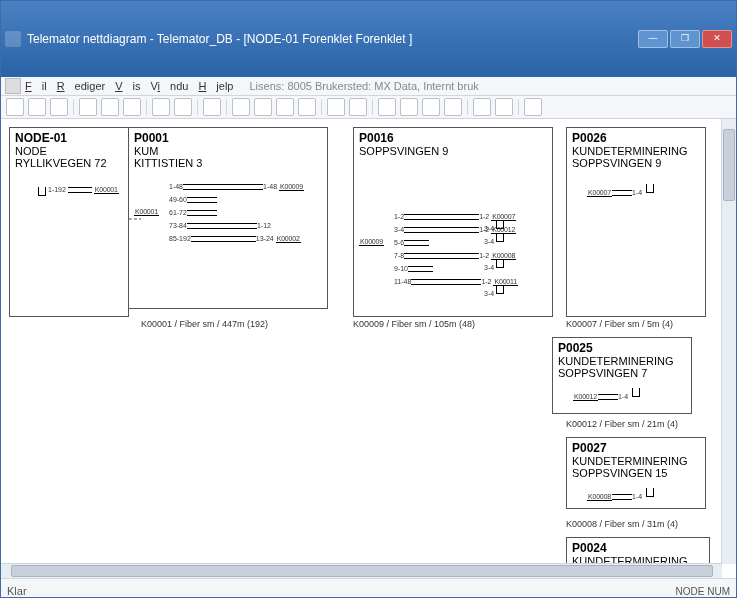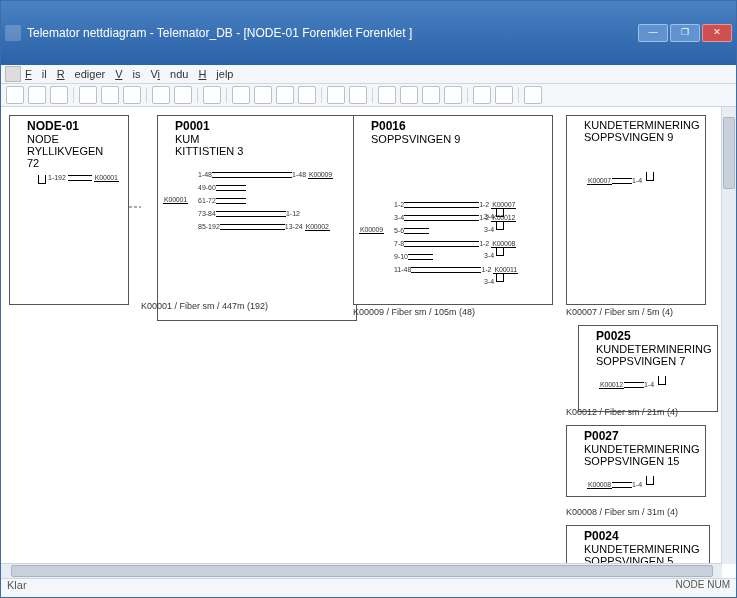--- a/index.html
+++ b/index.html
@@ -1,37 +1,37 @@
 <!DOCTYPE html>
 <html><head>
 <meta charset="utf-8">
 <style>
 html,body{margin:0;padding:0;font-family:"Segoe UI",Tahoma,sans-serif;font-size:11px;background:#e8edf3;height:100%;width:737px;overflow:hidden}
 .window{width:737px;height:598px;background:#fff;display:flex;flex-direction:column;border:1px solid #3c6ea5;box-sizing:border-box}
-.titlebar{height:40px;background:linear-gradient(#4a81c4,#2a62a7);display:flex;align-items:center;color:#fff;font-size:12px;padding:12px 4px}
+.titlebar{height:40px;background:linear-gradient(#4a81c4,#2a62a7);display:flex;align-items:center;color:#fff;font-size:12px;padding:18px 4px}
 .titlebar .icon{width:16px;height:16px;background:#fff3;border-radius:2px;margin-right:6px}
 .titlebar .btns{margin-left:auto;display:flex}
 .titlebar .btn{width:28px;height:16px;margin-left:2px;border:1px solid #fff6;border-radius:2px;background:#6094d0;color:#fff;font-size:9px;line-height:14px;text-align:center}
 .titlebar .btn.close{background:#d05050}
 .menubar{height:18px;background:#f4f6f9;border-bottom:1px solid #cfd6dd;display:flex;align-items:center;padding:0 4px;font-size:11px;color:#333}
 .menubar span{margin-right:10px}
 .menubar .u{text-decoration:underline}
 .menubar .lisens{color:#888;margin-left:6px}
 .toolbar{height:22px;background:#f4f6f9;border-bottom:1px solid #cfd6dd;display:flex;align-items:center;padding:0 3px}
 .tbicon{width:16px;height:16px;margin:0 2px;border:1px solid #b8c0c8;border-radius:2px;background:#fff}
 .tbicon.sep{width:0;border:none;border-left:1px solid #cfd6dd;height:16px;margin:0 3px}
 .canvas-wrap{flex:1;position:relative;overflow:hidden;background:#fff}
 .canvas{position:absolute;inset:0 14px 14px 0;background:#fff;overflow:hidden}
 .vscroll{position:absolute;top:0;right:0;bottom:14px;width:14px;background:#e8edf3;border-left:1px solid #cfd6dd}
 .vscroll .thumb{position:absolute;left:1px;right:1px;top:10px;height:70px;background:#c7d0db;border:1px solid #a8b4c2;border-radius:2px}
 .hscroll{position:absolute;left:0;right:14px;bottom:0;height:14px;background:#e8edf3;border-top:1px solid #cfd6dd}
 .hscroll .thumb{position:absolute;top:1px;bottom:1px;left:10px;width:700px;background:#c7d0db;border:1px solid #a8b4c2;border-radius:2px}
-.statusbar{height:18px;background:#f4f6f9;border-top:1px solid #cfd6dd;display:flex;align-items:flex-start;padding:0 6px;color:#555}
+.statusbar{height:18px;background:#f4f6f9;border-top:1px solid #cfd6dd;display:flex;align-items:flex-end;padding:0 6px;color:#555}
 .statusbar .right{margin-left:auto;font-size:10px}
-.node{position:absolute;border:1px solid #555;background:#fff;box-sizing:border-box;padding:3px 17px}
+.node{position:absolute;border:1px solid #555;background:#fff;box-sizing:border-box;padding:3px 5px}
 .node .id{font-weight:bold;font-size:12px}
 .node .type,.node .addr{font-size:11px}
 .caption{position:absolute;font-size:9px;color:#333}
 .fiber-line{position:absolute;font-size:7px;color:#333;white-space:nowrap}
 .fiber-line .bar{border-top:1px solid #000;border-bottom:1px solid #000;height:4px;display:inline-block;vertical-align:middle}
 .cable-label{font-size:7px;border-bottom:1px solid #000;padding:0 1px;display:inline-block;letter-spacing:-0.2px}
 .term{position:absolute;width:6px;height:8px;border:1px solid #000;border-top:none}
 svg.wires{position:absolute;inset:0;pointer-events:none}
 svg.wires path{stroke:#555;stroke-width:1;fill:none}
 svg.wires path.dash{stroke-dasharray:3 2}
@@ -50,20 +50,21 @@
       <div class="btn close">✕</div>
     </div>
   </div>
   <div class="menubar">
     <span style="width:14px;height:14px;background:#ddd;border:1px solid #bbb;margin-right:4px;display:inline-block"></span>
     <span><span class="u">F</span>il</span>
     <span><span class="u">R</span>ediger</span>
     <span><span class="u">V</span>is</span>
     <span>V<span class="u">i</span>ndu</span>
     <span><span class="u">H</span>jelp</span>
+    <span class="lisens">Lisens: 8005 Brukersted: MX Data, Internt bruk</span>
   </div>
   <div class="toolbar">
     <div class="tbicon"></div>
     <div class="tbicon"></div>
     <div class="tbicon"></div>
     <div class="tbicon sep"></div>
     <div class="tbicon"></div>
     <div class="tbicon"></div>
     <div class="tbicon"></div>
     <div class="tbicon sep"></div>
@@ -99,58 +100,59 @@
         <div class="type">NODE</div>
         <div class="addr">RYLLIKVEGEN 72</div>
         <div class="fiber-line" style="left:38px;top:58px">
           <span class="term" style="left:-10px;top:1px"></span>
           <span class="tiny">1-192</span>
           <span class="bar" style="width:24px"></span>
           <span class="cable-label">K00001</span>
         </div>
       </div>
 
-      <div class="node" style="left:156px;top:8px;width:200px;height:206px">
+      <div class="node" style="left:127px;top:8px;width:200px;height:182px">
         <div class="id">P0001</div>
         <div class="type">KUM</div>
         <div class="addr">KITTISTIEN 3</div>
         <div class="fiber-line" style="left:5px;top:80px"><span class="cable-label">K00001</span></div>
         <div class="fiber-line" style="left:40px;top:55px"><span class="tiny">1-48</span><span class="bar" style="width:80px"></span><span class="tiny">1-48</span> <span class="cable-label">K00009</span></div>
         <div class="fiber-line" style="left:40px;top:68px"><span class="tiny">49-60</span><span class="bar" style="width:30px"></span></div>
         <div class="fiber-line" style="left:40px;top:81px"><span class="tiny">61-72</span><span class="bar" style="width:30px"></span></div>
         <div class="fiber-line" style="left:40px;top:94px"><span class="tiny">73-84</span><span class="bar" style="width:70px"></span><span class="tiny">1-12</span></div>
         <div class="fiber-line" style="left:40px;top:107px"><span class="tiny">85-192</span><span class="bar" style="width:65px"></span><span class="tiny">13-24</span> <span class="cable-label">K00002</span></div>
       </div>
-      <div class="caption" style="left:140px;top:194px">K00001 / Fiber sm / 447m (192)</div>
+      <div class="caption" style="left:140px;top:200px">K00001 / Fiber sm / 447m (192)</div>
 
       <div class="node" style="left:352px;top:8px;width:200px;height:190px">
         <div class="id">P0016</div>
         <div class="addr">SOPPSVINGEN 9</div>
         <div class="fiber-line" style="left:5px;top:110px"><span class="cable-label">K00009</span></div>
         <div class="fiber-line" style="left:40px;top:85px"><span class="tiny">1-2</span><span class="bar" style="width:75px"></span><span class="tiny">1-2</span> <span class="cable-label">K00007</span></div>
         <div class="fiber-line" style="left:130px;top:94px"><span class="tiny">3-4</span><span class="term" style="position:relative;display:inline-block;left:2px;top:-2px"></span></div>
         <div class="fiber-line" style="left:40px;top:98px"><span class="tiny">3-4</span><span class="bar" style="width:75px"></span><span class="tiny">1-2</span> <span class="cable-label">K00012</span></div>
         <div class="fiber-line" style="left:130px;top:107px"><span class="tiny">3-4</span><span class="term" style="position:relative;display:inline-block;left:2px;top:-2px"></span></div>
         <div class="fiber-line" style="left:40px;top:111px"><span class="tiny">5-6</span><span class="bar" style="width:25px"></span></div>
         <div class="fiber-line" style="left:40px;top:124px"><span class="tiny">7-8</span><span class="bar" style="width:75px"></span><span class="tiny">1-2</span> <span class="cable-label">K00008</span></div>
         <div class="fiber-line" style="left:130px;top:133px"><span class="tiny">3-4</span><span class="term" style="position:relative;display:inline-block;left:2px;top:-2px"></span></div>
         <div class="fiber-line" style="left:40px;top:137px"><span class="tiny">9-10</span><span class="bar" style="width:25px"></span></div>
         <div class="fiber-line" style="left:40px;top:150px"><span class="tiny">11-48</span><span class="bar" style="width:70px"></span><span class="tiny">1-2</span> <span class="cable-label">K00011</span></div>
         <div class="fiber-line" style="left:130px;top:159px"><span class="tiny">3-4</span><span class="term" style="position:relative;display:inline-block;left:2px;top:-2px"></span></div>
       </div>
       <div class="caption" style="left:352px;top:200px">K00009 / Fiber sm / 105m (48)</div>
 
       <div class="node" style="left:565px;top:8px;width:140px;height:190px">
+        <div class="id">P0026</div>
         <div class="type">KUNDETERMINERING</div>
         <div class="addr">SOPPSVINGEN 9</div>
         <div class="fiber-line" style="left:20px;top:58px"><span class="cable-label">K00007</span><span class="bar" style="width:20px"></span><span class="tiny">1-4</span><span class="term" style="position:relative;display:inline-block;left:4px;top:-2px"></span></div>
       </div>
       <div class="caption" style="left:565px;top:200px">K00007 / Fiber sm / 5m (4)</div>
 
-      <div class="node" style="left:577px;top:218px;width:140px;height:87px">
+      <div class="node" style="left:551px;top:218px;width:140px;height:77px">
         <div class="id">P0025</div>
         <div class="type">KUNDETERMINERING</div>
         <div class="addr">SOPPSVINGEN 7</div>
         <div class="fiber-line" style="left:20px;top:52px"><span class="cable-label">K00012</span><span class="bar" style="width:20px"></span><span class="tiny">1-4</span><span class="term" style="position:relative;display:inline-block;left:4px;top:-2px"></span></div>
       </div>
       <div class="caption" style="left:565px;top:300px">K00012 / Fiber sm / 21m (4)</div>
 
       <div class="node" style="left:565px;top:318px;width:140px;height:72px">
         <div class="id">P0027</div>
         <div class="type">KUNDETERMINERING</div>

